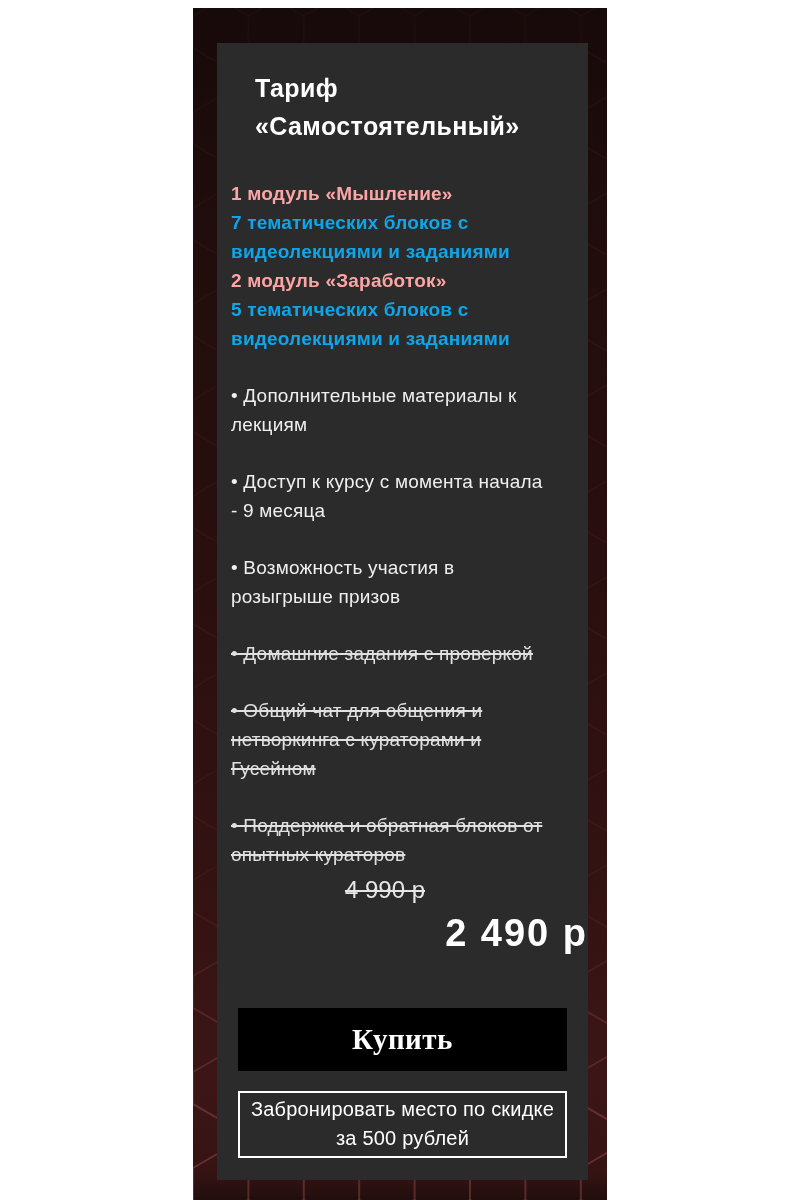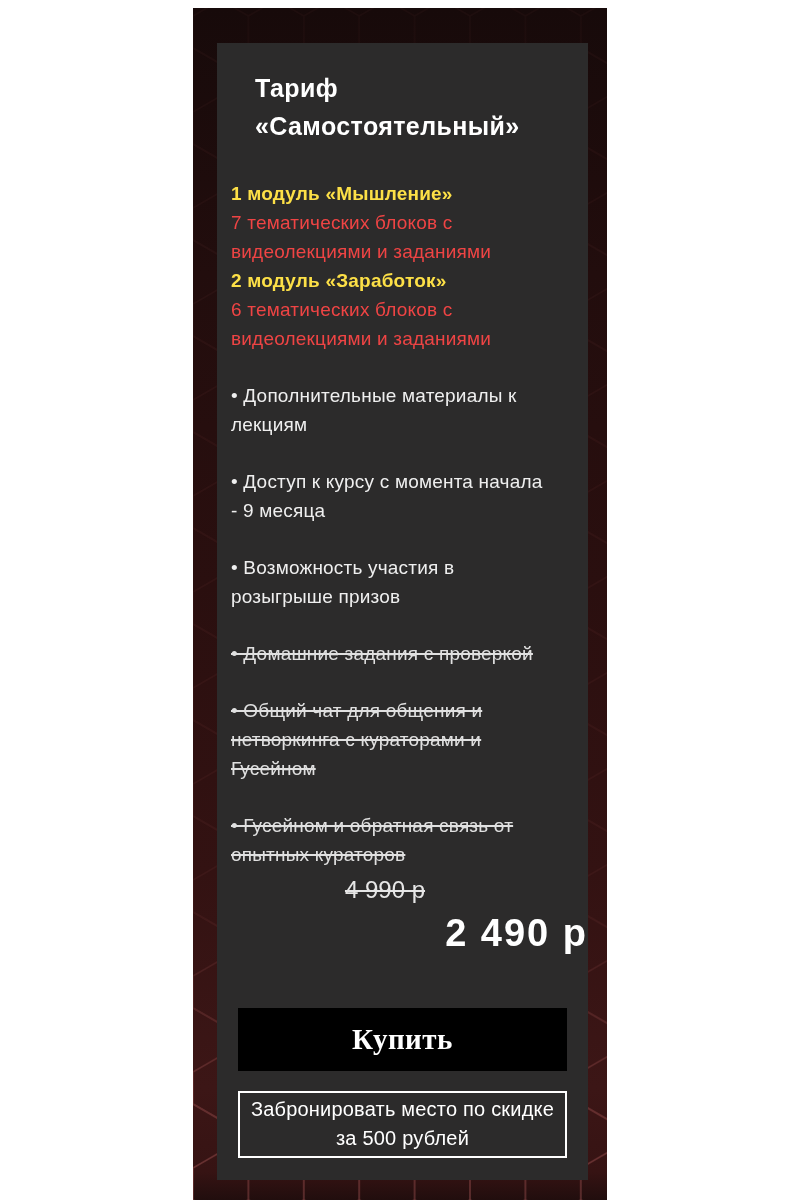--- a/index.html
+++ b/index.html
@@ -46,25 +46,26 @@
   }
   .modules{
     margin-top:34px;
     padding:0 12px 0 14px;
     font-size:19px;
     line-height:29px;
     letter-spacing:0.2px;
   }
   .module-heading{
     font-weight:700;
-    color:#fde047;
+    color:#fca5a5;
   }
   .module-detail{
     white-space:pre-line;
-    color:#ef4444;
+    color:#0ea5e9;
+    font-weight:bold;
   }
   .feature{
     margin-top:28px;
     padding:0 12px 0 14px;
     font-size:19px;
     line-height:29px;
     letter-spacing:0.2px;
     white-space:pre-line;
     color:#efefef;
   }
@@ -159,36 +160,36 @@
   <div class="card">
 
     <div class="card-title">Тариф
 «Самостоятельный»</div>
 
     <div class="modules">
       <div class="module-heading">1 модуль «Мышление»</div>
       <div class="module-detail">7 тематических блоков с
 видеолекциями и заданиями</div>
       <div class="module-heading">2 модуль «Заработок»</div>
-      <div class="module-detail">6 тематических блоков с
+      <div class="module-detail">5 тематических блоков с
 видеолекциями и заданиями</div>
     </div>
 
     <div class="feature">• Дополнительные материалы к
 лекциям</div>
     <div class="feature">• Доступ к курсу с момента начала
 - 9 месяца</div>
     <div class="feature">• Возможность участия в
 розыгрыше призов</div>
 
     <div class="feature excluded">• Домашние задания с проверкой</div>
     <div class="feature excluded">• Общий чат для общения и
 нетворкинга с кураторами и
 Гусейном</div>
-    <div class="feature excluded">• Гусейном и обратная связь от
+    <div class="feature excluded">• Поддержка и обратная блоков от
 опытных кураторов</div>
 
     <div class="old-price">4 990 р</div>
     <div class="price">2 490 р</div>
 
     <div class="btn-zone">
       <button class="buy-btn">Купить</button>
       <button class="reserve-btn">Забронировать место по скидке
 за 500 рублей</button>
     </div>

